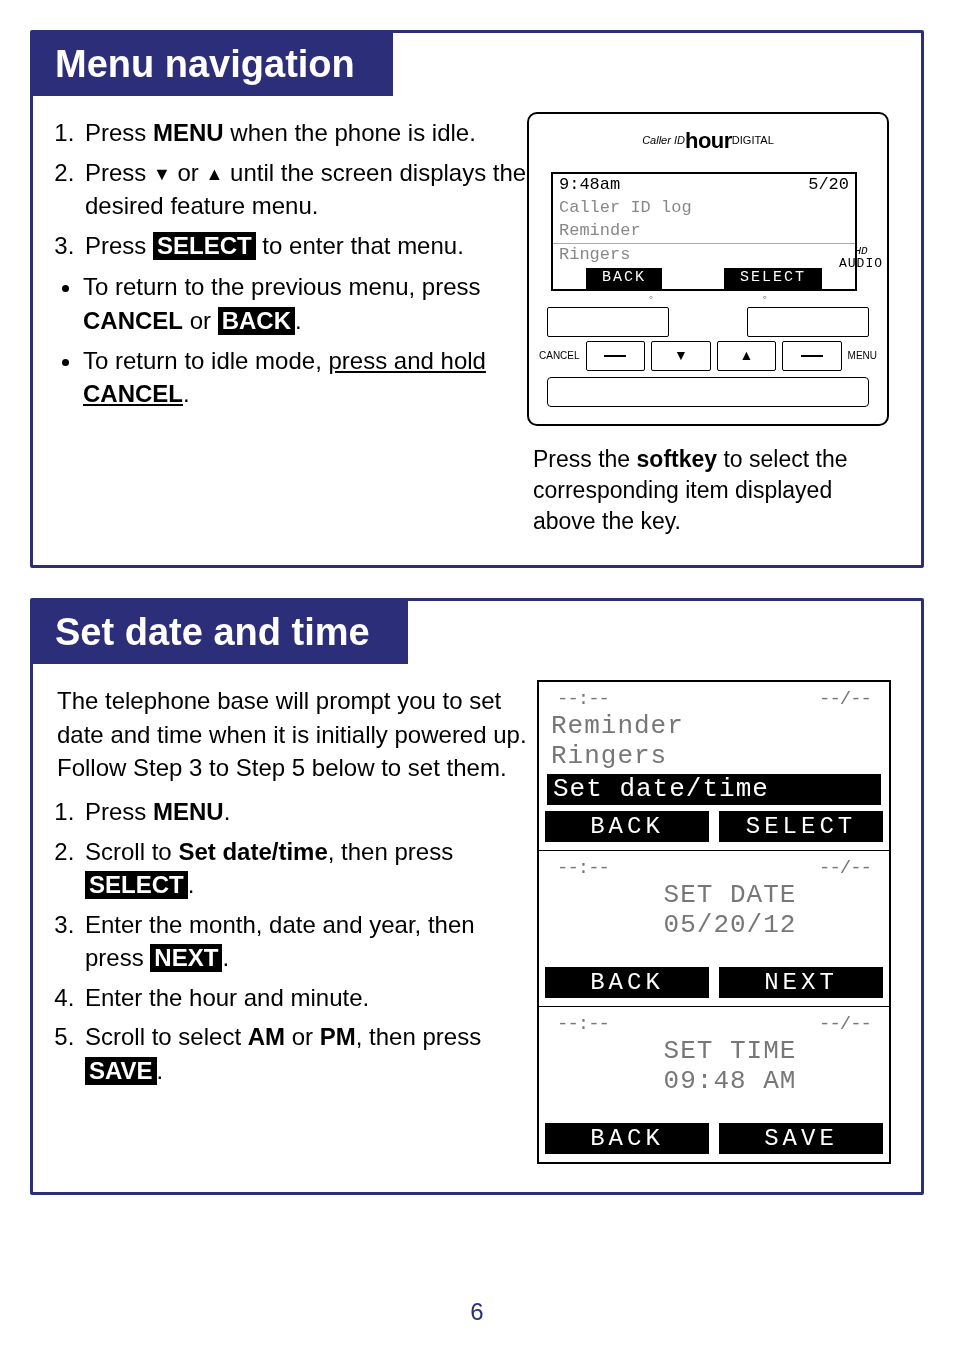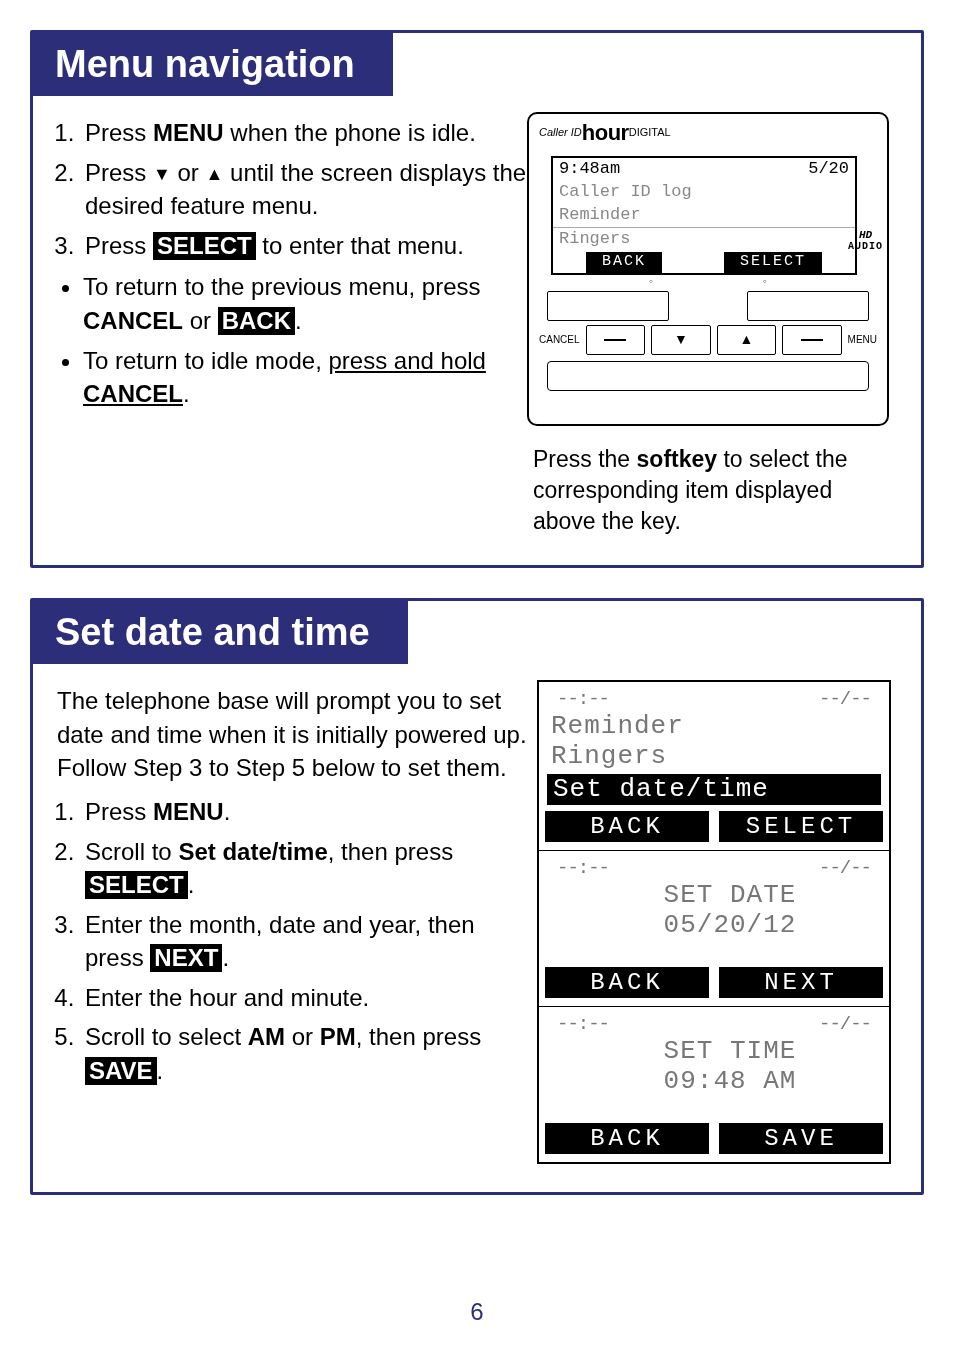--- a/index.html
+++ b/index.html
@@ -85,23 +85,23 @@
     width: 358px;
     height: 310px;
     border: 2px solid #000;
     border-radius: 10px;
     background: #fff;
     margin-bottom: 18px;
     position: relative;
   }
   .phone-top {
     display: flex;
-    justify-content: flex-start;
+    justify-content: center;
     align-items: center;
-    padding: 4px 10px;
+    padding: 12px 10px;
     font-size: 11px;
   }
   .phone-brand {
     font-weight: bold;
     font-size: 22px;
     letter-spacing: -0.5px;
   }
   .phone-screen {
     margin: 4px 30px 4px 22px;
     border: 2px solid #000;
@@ -133,25 +133,25 @@
     font-size: 15px;
     font-family: "Courier New", monospace;
     letter-spacing: 2px;
   }
   .hd-label {
     position: absolute;
     right: -28px;
     top: 72px;
     font-size: 11px;
     font-style: italic;
-    font-weight: bold;
+    font-weight: normal;
     text-align: center;
     line-height: 1;
   }
-  .hd-sub { font-size: 10px; font-style: normal; letter-spacing: 1px;}
+  .hd-sub { font-size: 13px; font-style: normal; letter-spacing: 1px;}
   .phone-btn-row {
     margin: 12px 18px 4px 18px;
     display: flex;
     justify-content: space-between;
     gap: 6px;
   }
   .phone-btn {
     border: 1.5px solid #000;
     border-radius: 2px;
     height: 28px;

